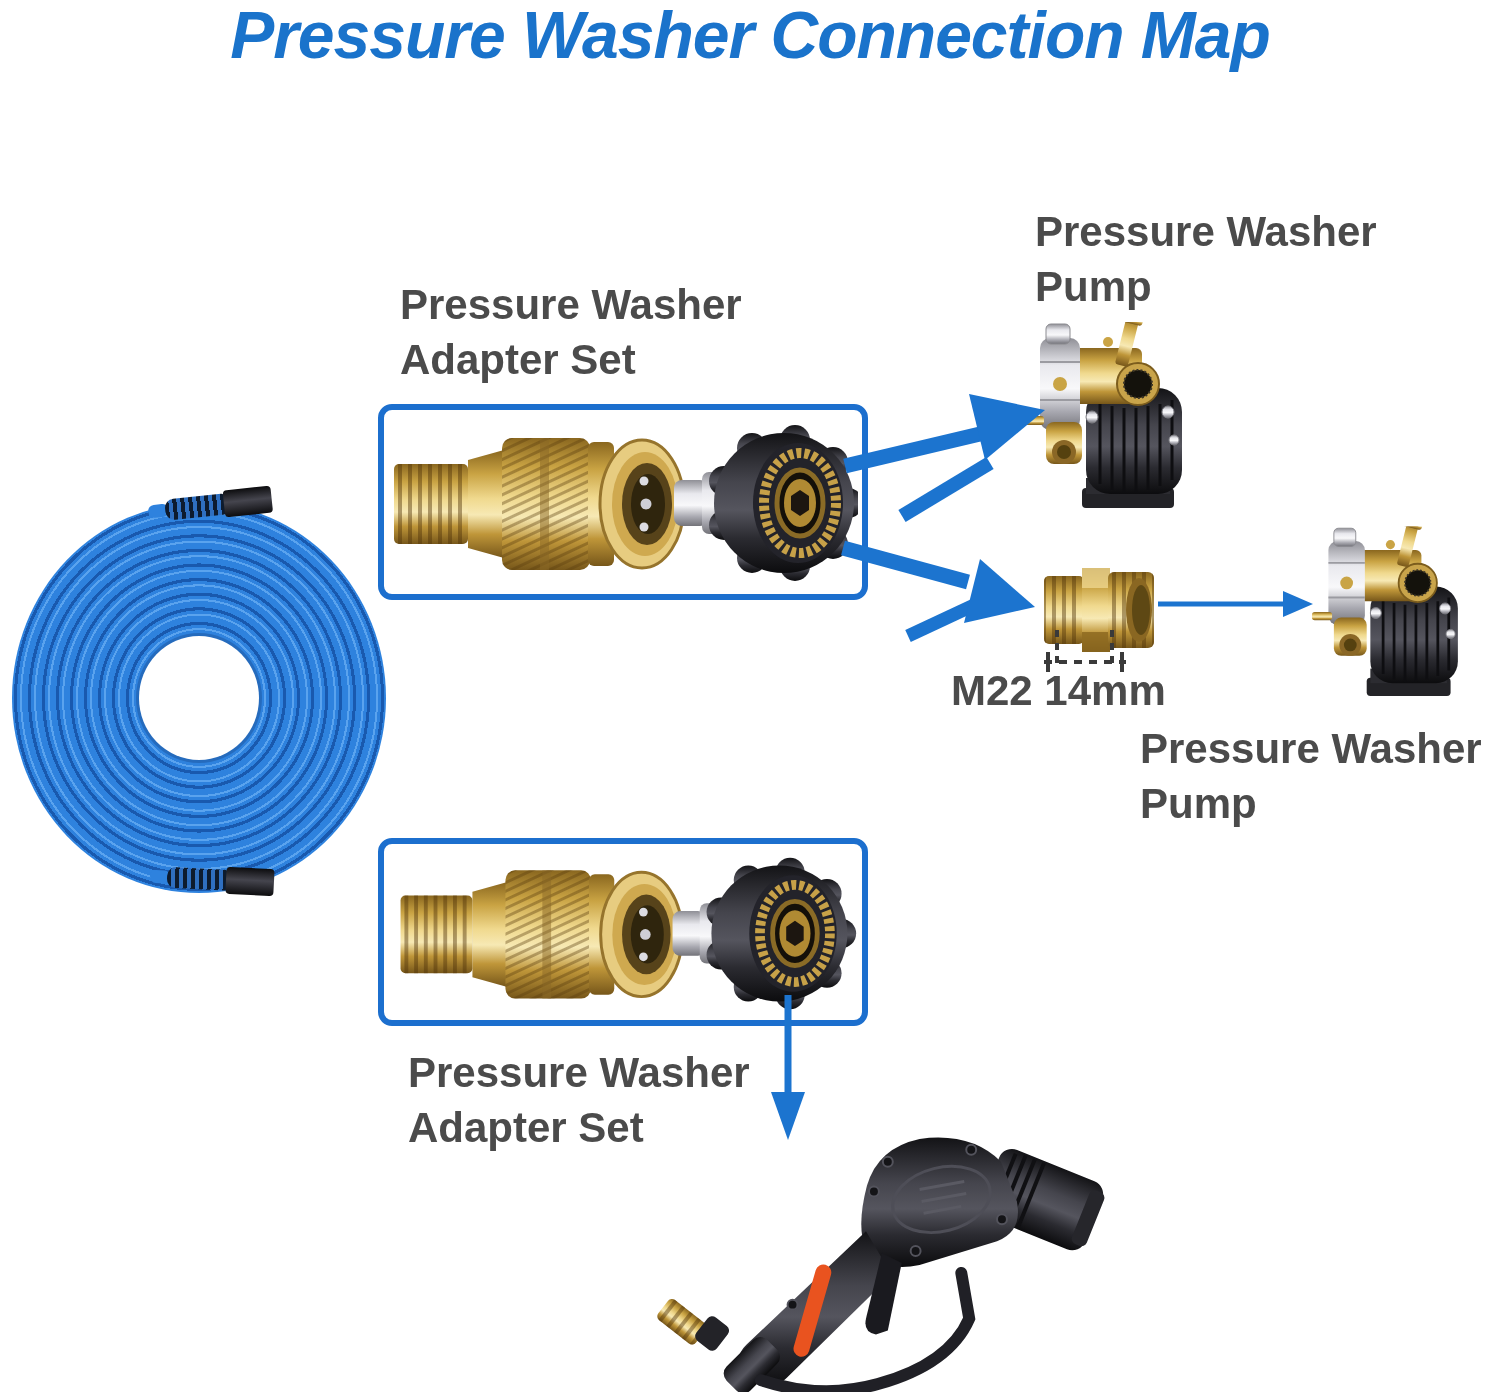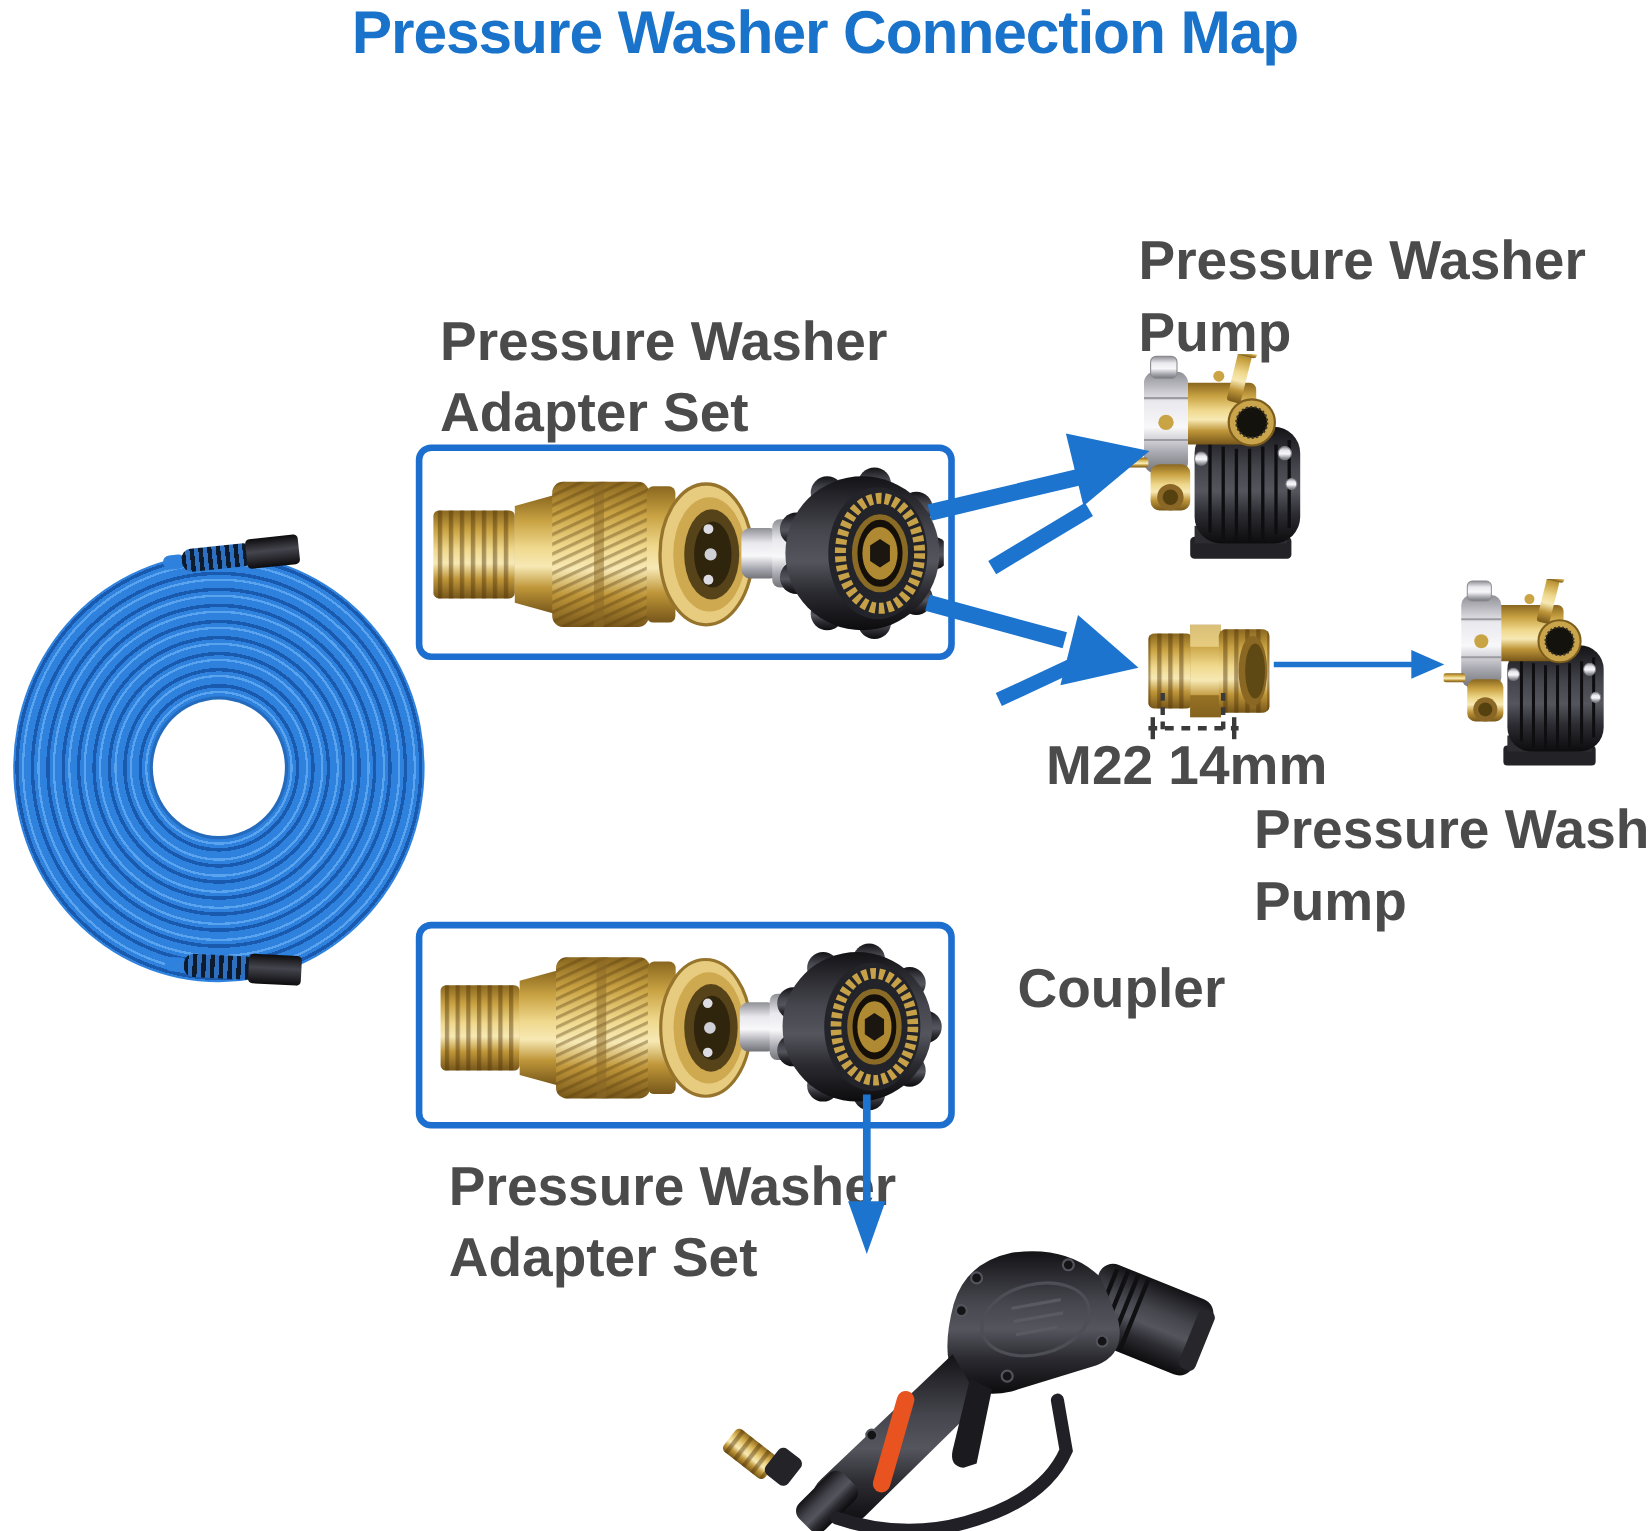--- a/index.html
+++ b/index.html
@@ -2,25 +2,25 @@
 <html><head>
 <meta charset="utf-8">
 <style>
   html,body{margin:0;padding:0;background:#ffffff;}
   .canvas{
     position:relative;width:1500px;height:1392px;background:#ffffff;overflow:hidden;
     font-family:"Liberation Sans", sans-serif;
   }
   .title{
     position:absolute;left:0;top:0;width:100%;text-align:center;
-    font-size:55px;font-weight:bold;letter-spacing:-1px;color:#1a73cb;line-height:1.0;
-    margin:0;padding-top:2px;
+    font-size:66px;font-weight:bold;letter-spacing:-1px;color:#1a73cb;line-height:1.0;
+    margin:0;padding-top:2px;font-style:italic;
   }
   .lbl{
-    position:absolute;color:#4b4b4b;font-weight:bold;font-size:50px;line-height:1.30;
+    position:absolute;color:#4b4b4b;font-weight:bold;font-size:42px;line-height:1.30;
   }
   .blue-box{
     position:absolute;border:6px solid #1c6fce;border-radius:14px;background:#ffffff;
   }
   .overlay{position:absolute;left:0;top:0;width:1500px;height:1392px;z-index:6;pointer-events:none;}
   .art{position:absolute;z-index:2;}
   
   .hose-coil{
     position:absolute;left:12px;top:503px;width:374px;height:390px;border-radius:50%;
     background:repeating-radial-gradient(ellipse at 50% 50%, #1959ae 0 3px, #2e82de 3px 9px, #5aa3ee 9px 11px, #2e82de 11px 14px);
@@ -202,21 +202,20 @@
       </symbol>
     </defs>
   </svg>
 
   <h1 class="title">Pressure Washer Connection Map</h1>
 
   <div class="lbl" style="left:400px;top:278px;width:470px;">Pressure Washer Adapter Set</div>
   <div class="lbl" style="left:1035px;top:205px;width:420px;">Pressure Washer Pump</div>
   <div class="lbl" style="left:951px;top:664px;">M22 14mm</div>
   <div class="lbl" style="left:1140px;top:722px;width:420px;">Pressure Washer Pump</div>
-  <div class="lbl" style="left:925px;top:866px;">Coupler</div>
   <div class="lbl" style="left:408px;top:1046px;width:470px;">Pressure Washer Adapter Set</div>
 
   <div class="hose-coil">
     <div class="hose-hole"></div>
   </div>
   <div class="hose-end" style="left:148px;top:492px;transform:rotate(-6deg);">
     <div class="hose-stub"></div>
       <div class="hose-spring"></div>
       <div class="hose-fitting"></div>
   </div>

